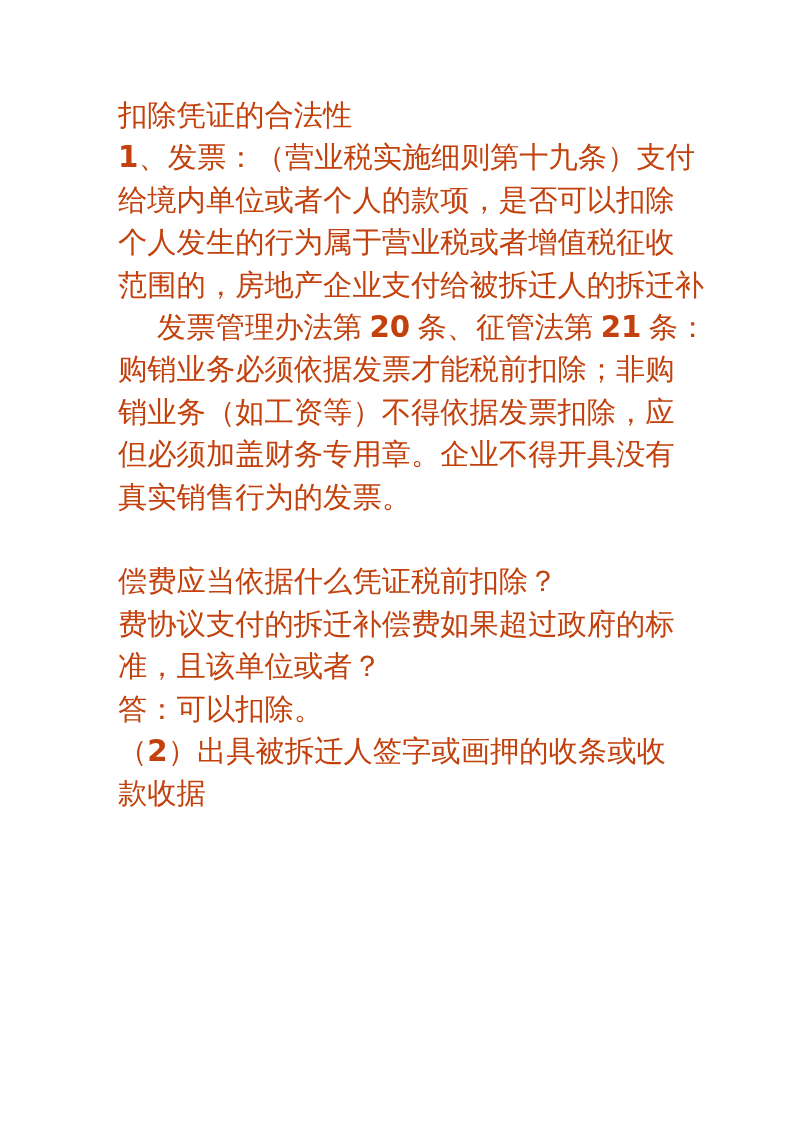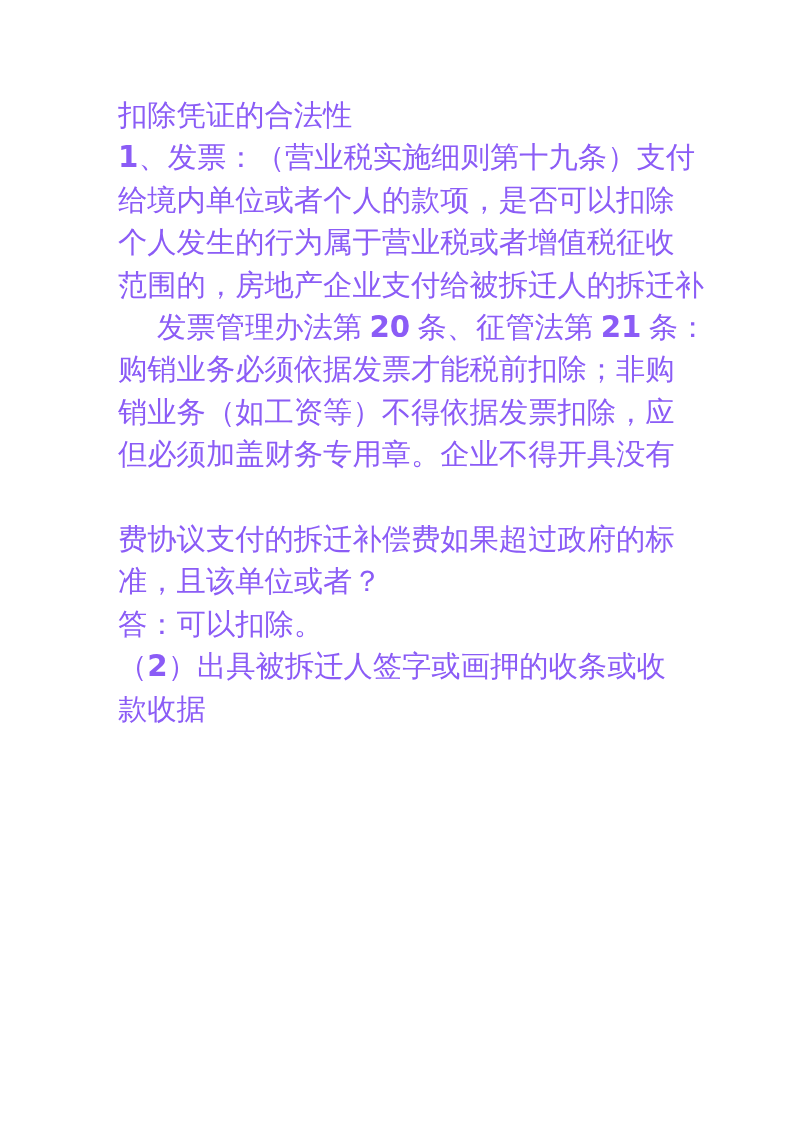--- a/index.html
+++ b/index.html
@@ -20,21 +20,21 @@
     color: #000000;
   }
   .content {
     position: absolute;
     left: 118px;
     top: 94px;
     width: 562px;
     font-family: "Liberation Serif", "DejaVu Serif", serif;
     font-size: 29.3px;
     line-height: 42.4px;
-    color: #8b5cf6;
+    color: #c2410c;
   }
   .line {
     white-space: pre;
     min-height: 42.4px;
   }
   .line.first-indent {
     text-indent: 39px;
   }
   .num {
     font-family: "DejaVu Sans", "Liberation Sans", sans-serif;
@@ -51,23 +51,25 @@
 
     <div class="line"><span class="num">1</span>、发票：（营业税实施细则第十九条）支付</div>
     <div class="line">给境内单位或者个人的款项，是否可以扣除</div>
     <div class="line">个人发生的行为属于营业税或者增值税征收</div>
     <div class="line">范围的，房地产企业支付给被拆迁人的拆迁补</div>
 
     <div class="line first-indent">发票管理办法第 <span class="num">20</span> 条、征管法第 <span class="num">21</span> 条：</div>
     <div class="line">购销业务必须依据发票才能税前扣除；非购</div>
     <div class="line">销业务（如工资等）不得依据发票扣除，应</div>
     <div class="line">但必须加盖财务专用章。企业不得开具没有</div>
+    <div class="line">真实销售行为的发票。</div>
 
     <div class="line"></div>
 
+    <div class="line">偿费应当依据什么凭证税前扣除？</div>
 
 
     <div class="line">费协议支付的拆迁补偿费如果超过政府的标</div>
     <div class="line">准，且该单位或者？</div>
 
     <div class="line">答：可以扣除。</div>
 
     <div class="line">（<span class="num">2</span>）出具被拆迁人签字或画押的收条或收</div>
     <div class="line">款收据</div>
 

